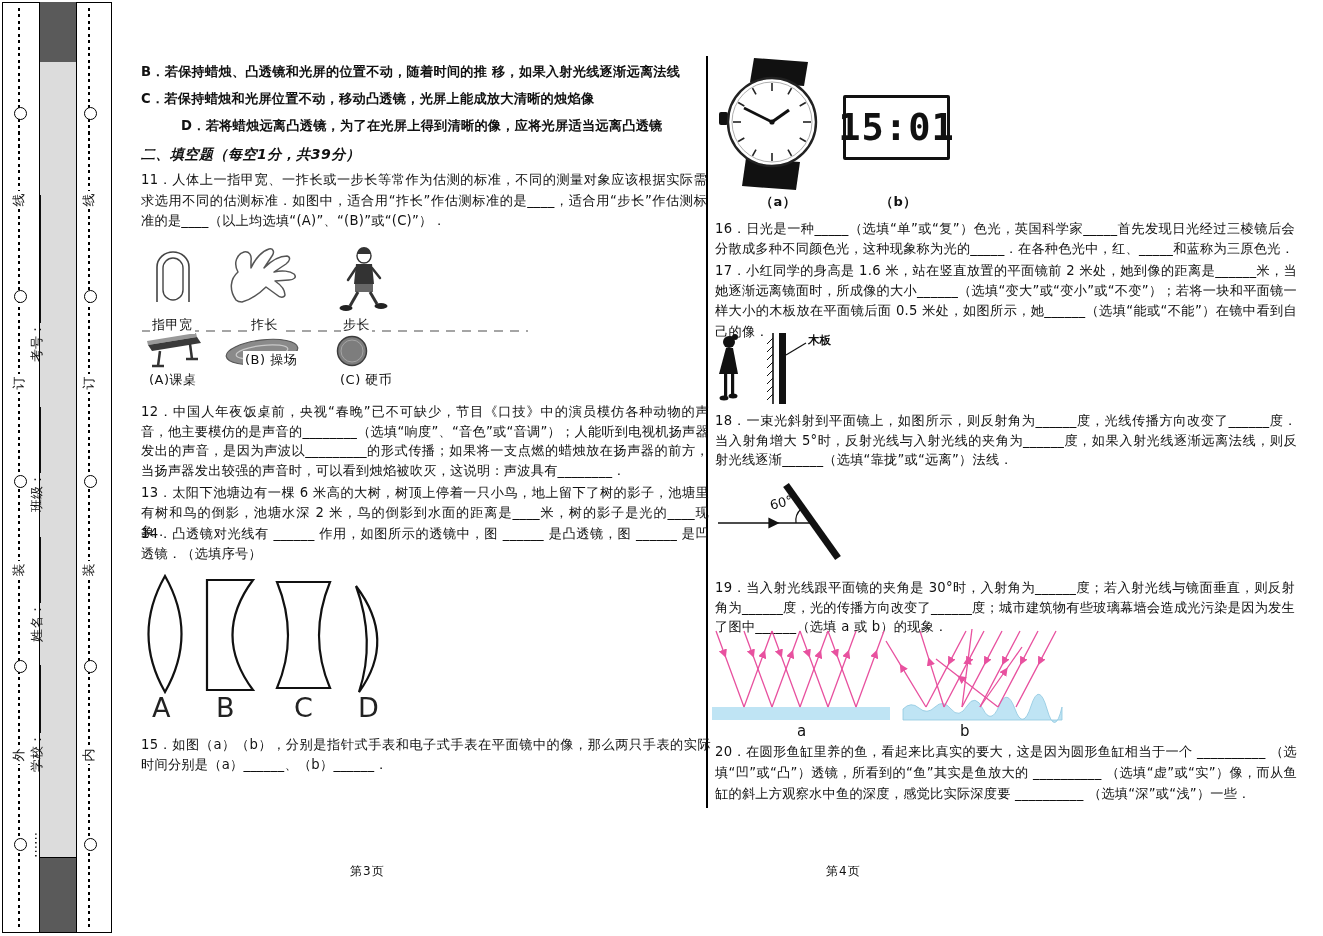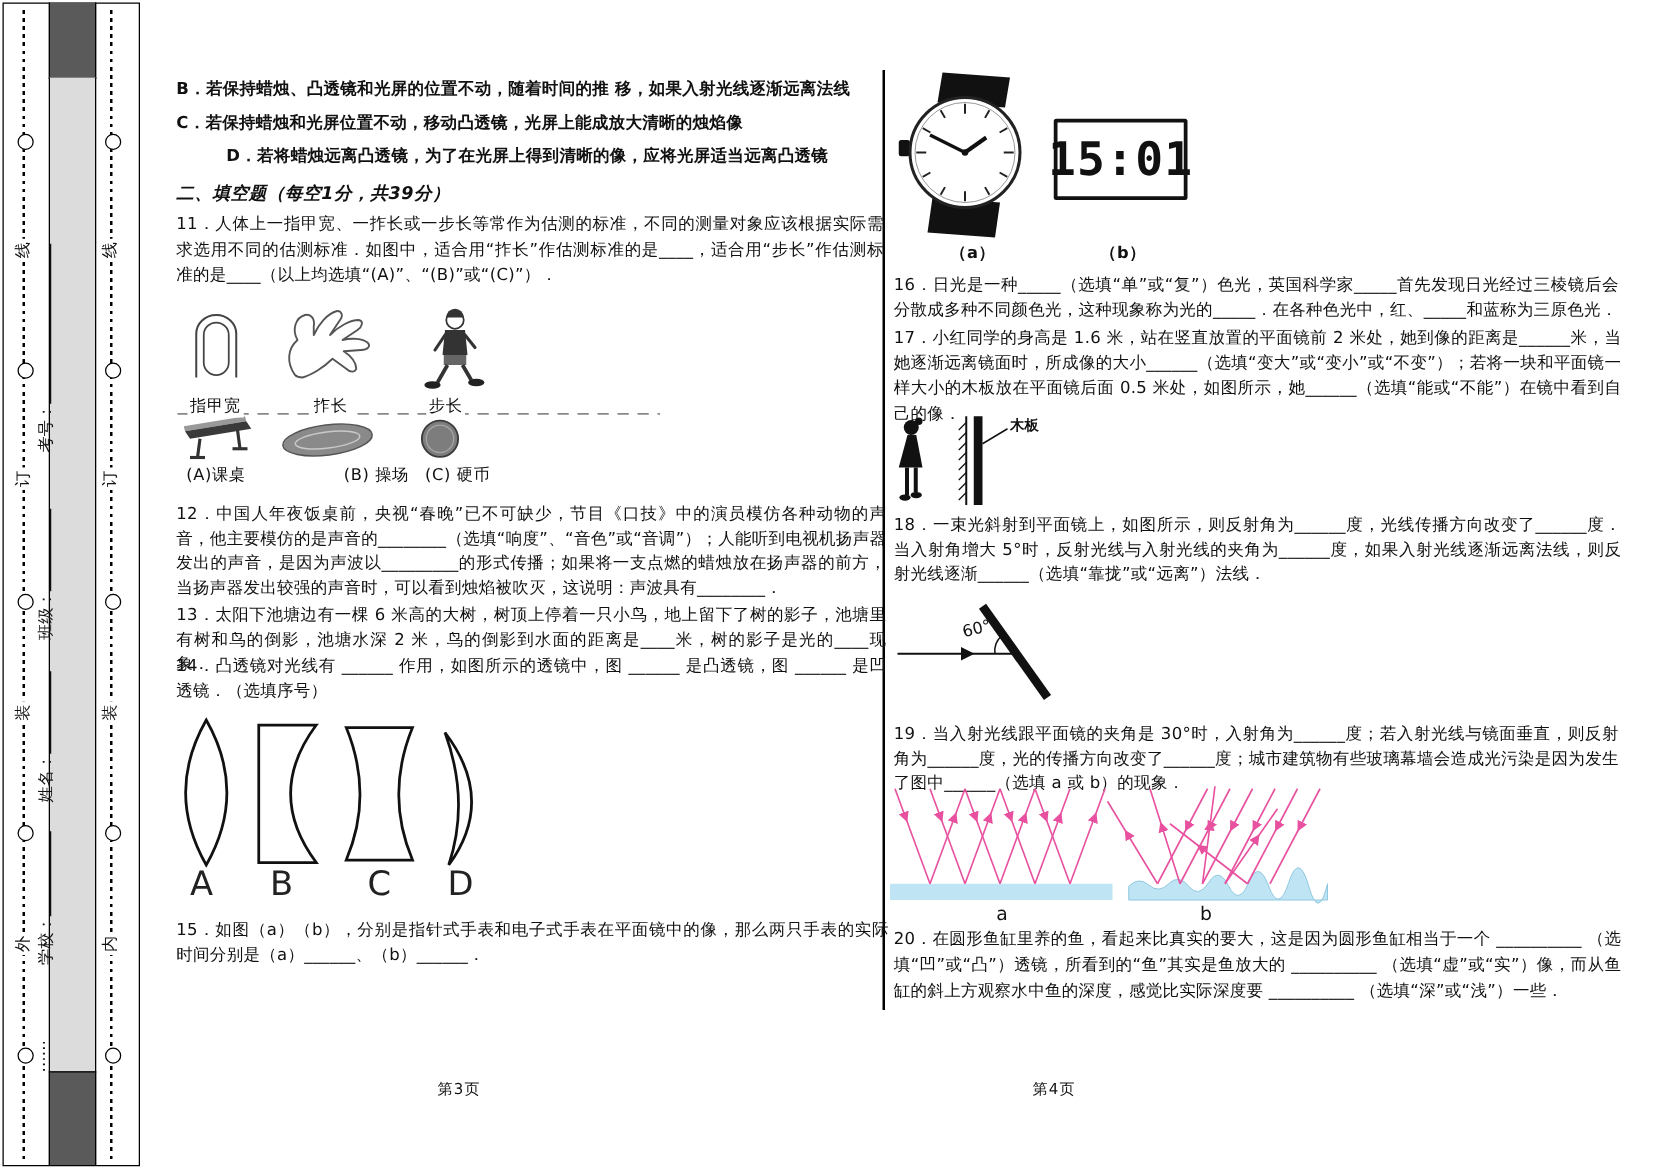--- a/index.html
+++ b/index.html
@@ -125,21 +125,21 @@
   </g>
   <g>
     <circle cx="352" cy="351" r="14.5" fill="#7d7d7d" stroke="#3c3c3c" stroke-width="1.5"></circle>
     <circle cx="352" cy="351" r="11" fill="none" stroke="#a5a5a5" stroke-width="1"></circle>
   </g>
 </svg>
 <span class="figlabel" style="left:150px;top:316px;">指甲宽</span>
 <span class="figlabel" style="left:249px;top:316px;">拃长</span>
 <span class="figlabel" style="left:341px;top:316px;">步长</span>
 <span class="figlabel" style="left:147px;top:371px;">(A)课桌</span>
-<span class="figlabel" style="left:243px;top:371px;margin-left:30px;">(B) 操场</span>
+<span class="figlabel" style="left:243px;top:351px;">(B) 操场</span>
 <span class="figlabel" style="left:338px;top:371px;">(C) 硬币</span>
 
 <div class="q" style="left:141px;top:402px;width:568px;">12．中国人年夜饭桌前，央视“春晚”已不可缺少，节目《口技》中的演员模仿各种动物的声音，他主要模仿的是声音的________（选填“响度”、“音色”或“音调”）；人能听到电视机扬声器发出的声音，是因为声波以_________的形式传播；如果将一支点燃的蜡烛放在扬声器的前方，当扬声器发出较强的声音时，可以看到烛焰被吹灭，这说明：声波具有________．</div>
 <div class="q" style="left:141px;top:483px;width:568px;">13．太阳下池塘边有一棵 6 米高的大树，树顶上停着一只小鸟，地上留下了树的影子，池塘里有树和鸟的倒影，池塘水深 2 米，鸟的倒影到水面的距离是____米，树的影子是光的____现象．</div>
 <div class="q" style="left:141px;top:524px;width:568px;">14．凸透镜对光线有 ______ 作用，如图所示的透镜中，图 ______ 是凸透镜，图 ______ 是凹透镜．（选填序号）</div>
 
 <svg style="left:140px;top:565px;" width="270" height="150" viewBox="140 565 270 150">
   <path d="M165,576 Q132,634 165,692 Q198,634 165,576 Z" fill="none" stroke="#111" stroke-width="2.2"></path>
   <path d="M253,580 H207 V690 H253 Q212,635 253,580 Z" fill="none" stroke="#111" stroke-width="2.2"></path>
   <path d="M277,582 H330 Q308,636 330,688 H277 Q299,636 277,582 Z" fill="none" stroke="#111" stroke-width="2.2"></path>

